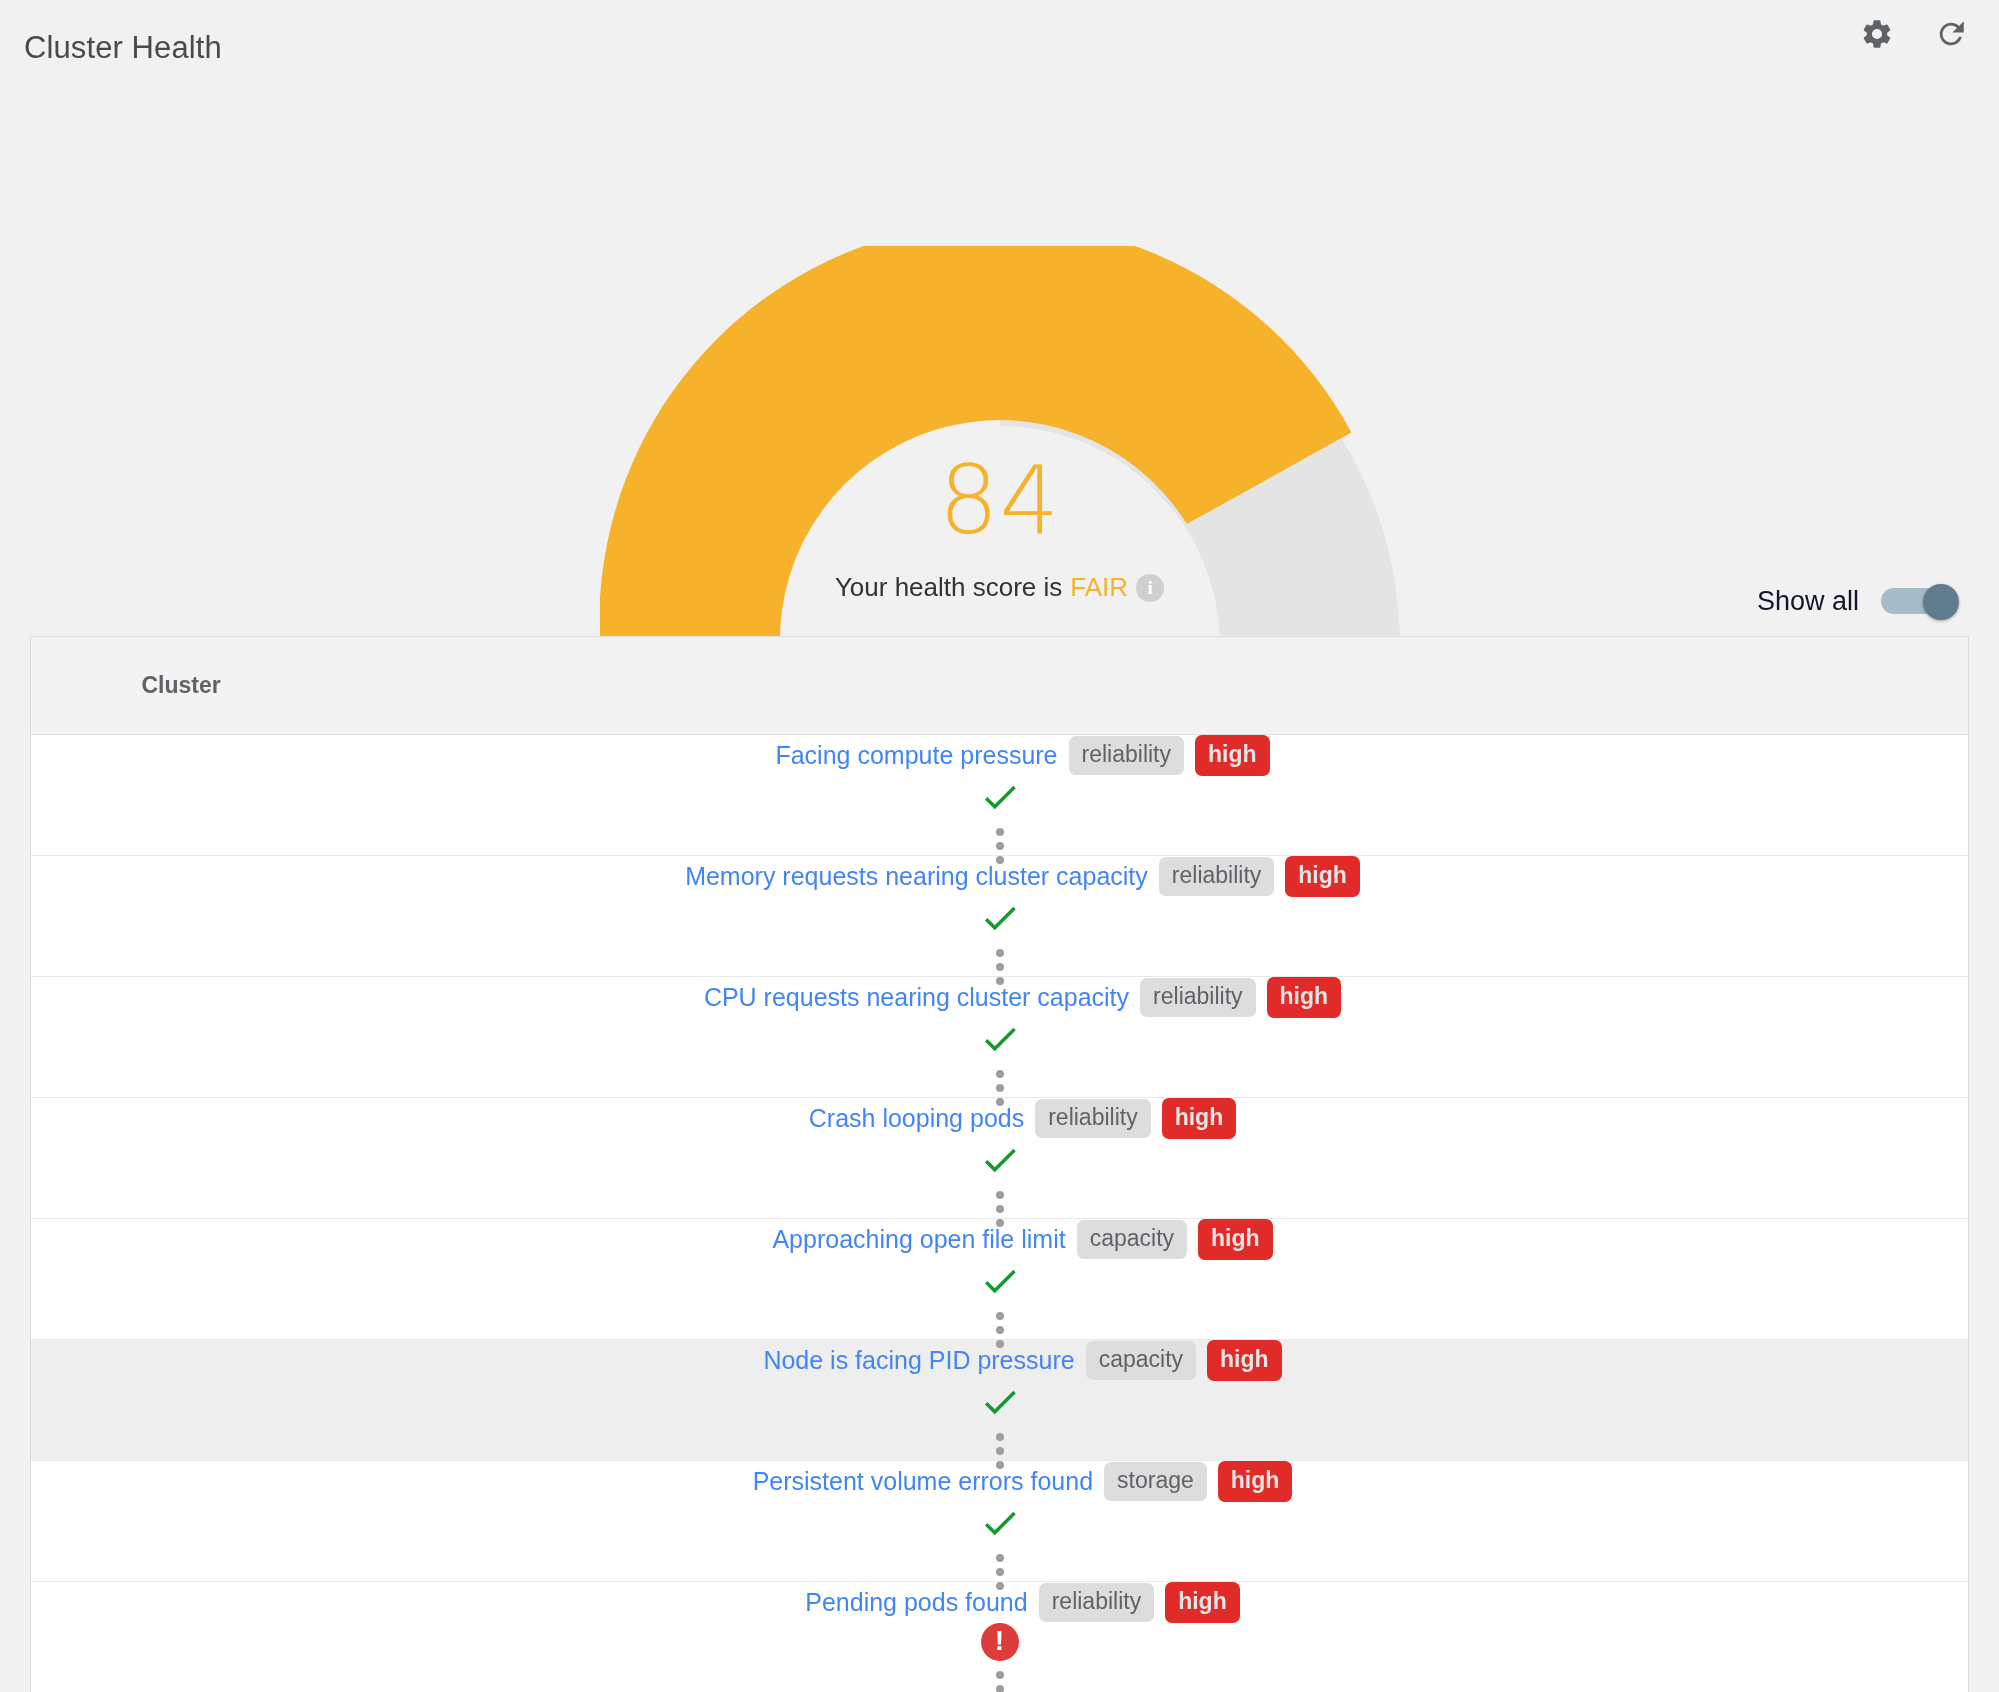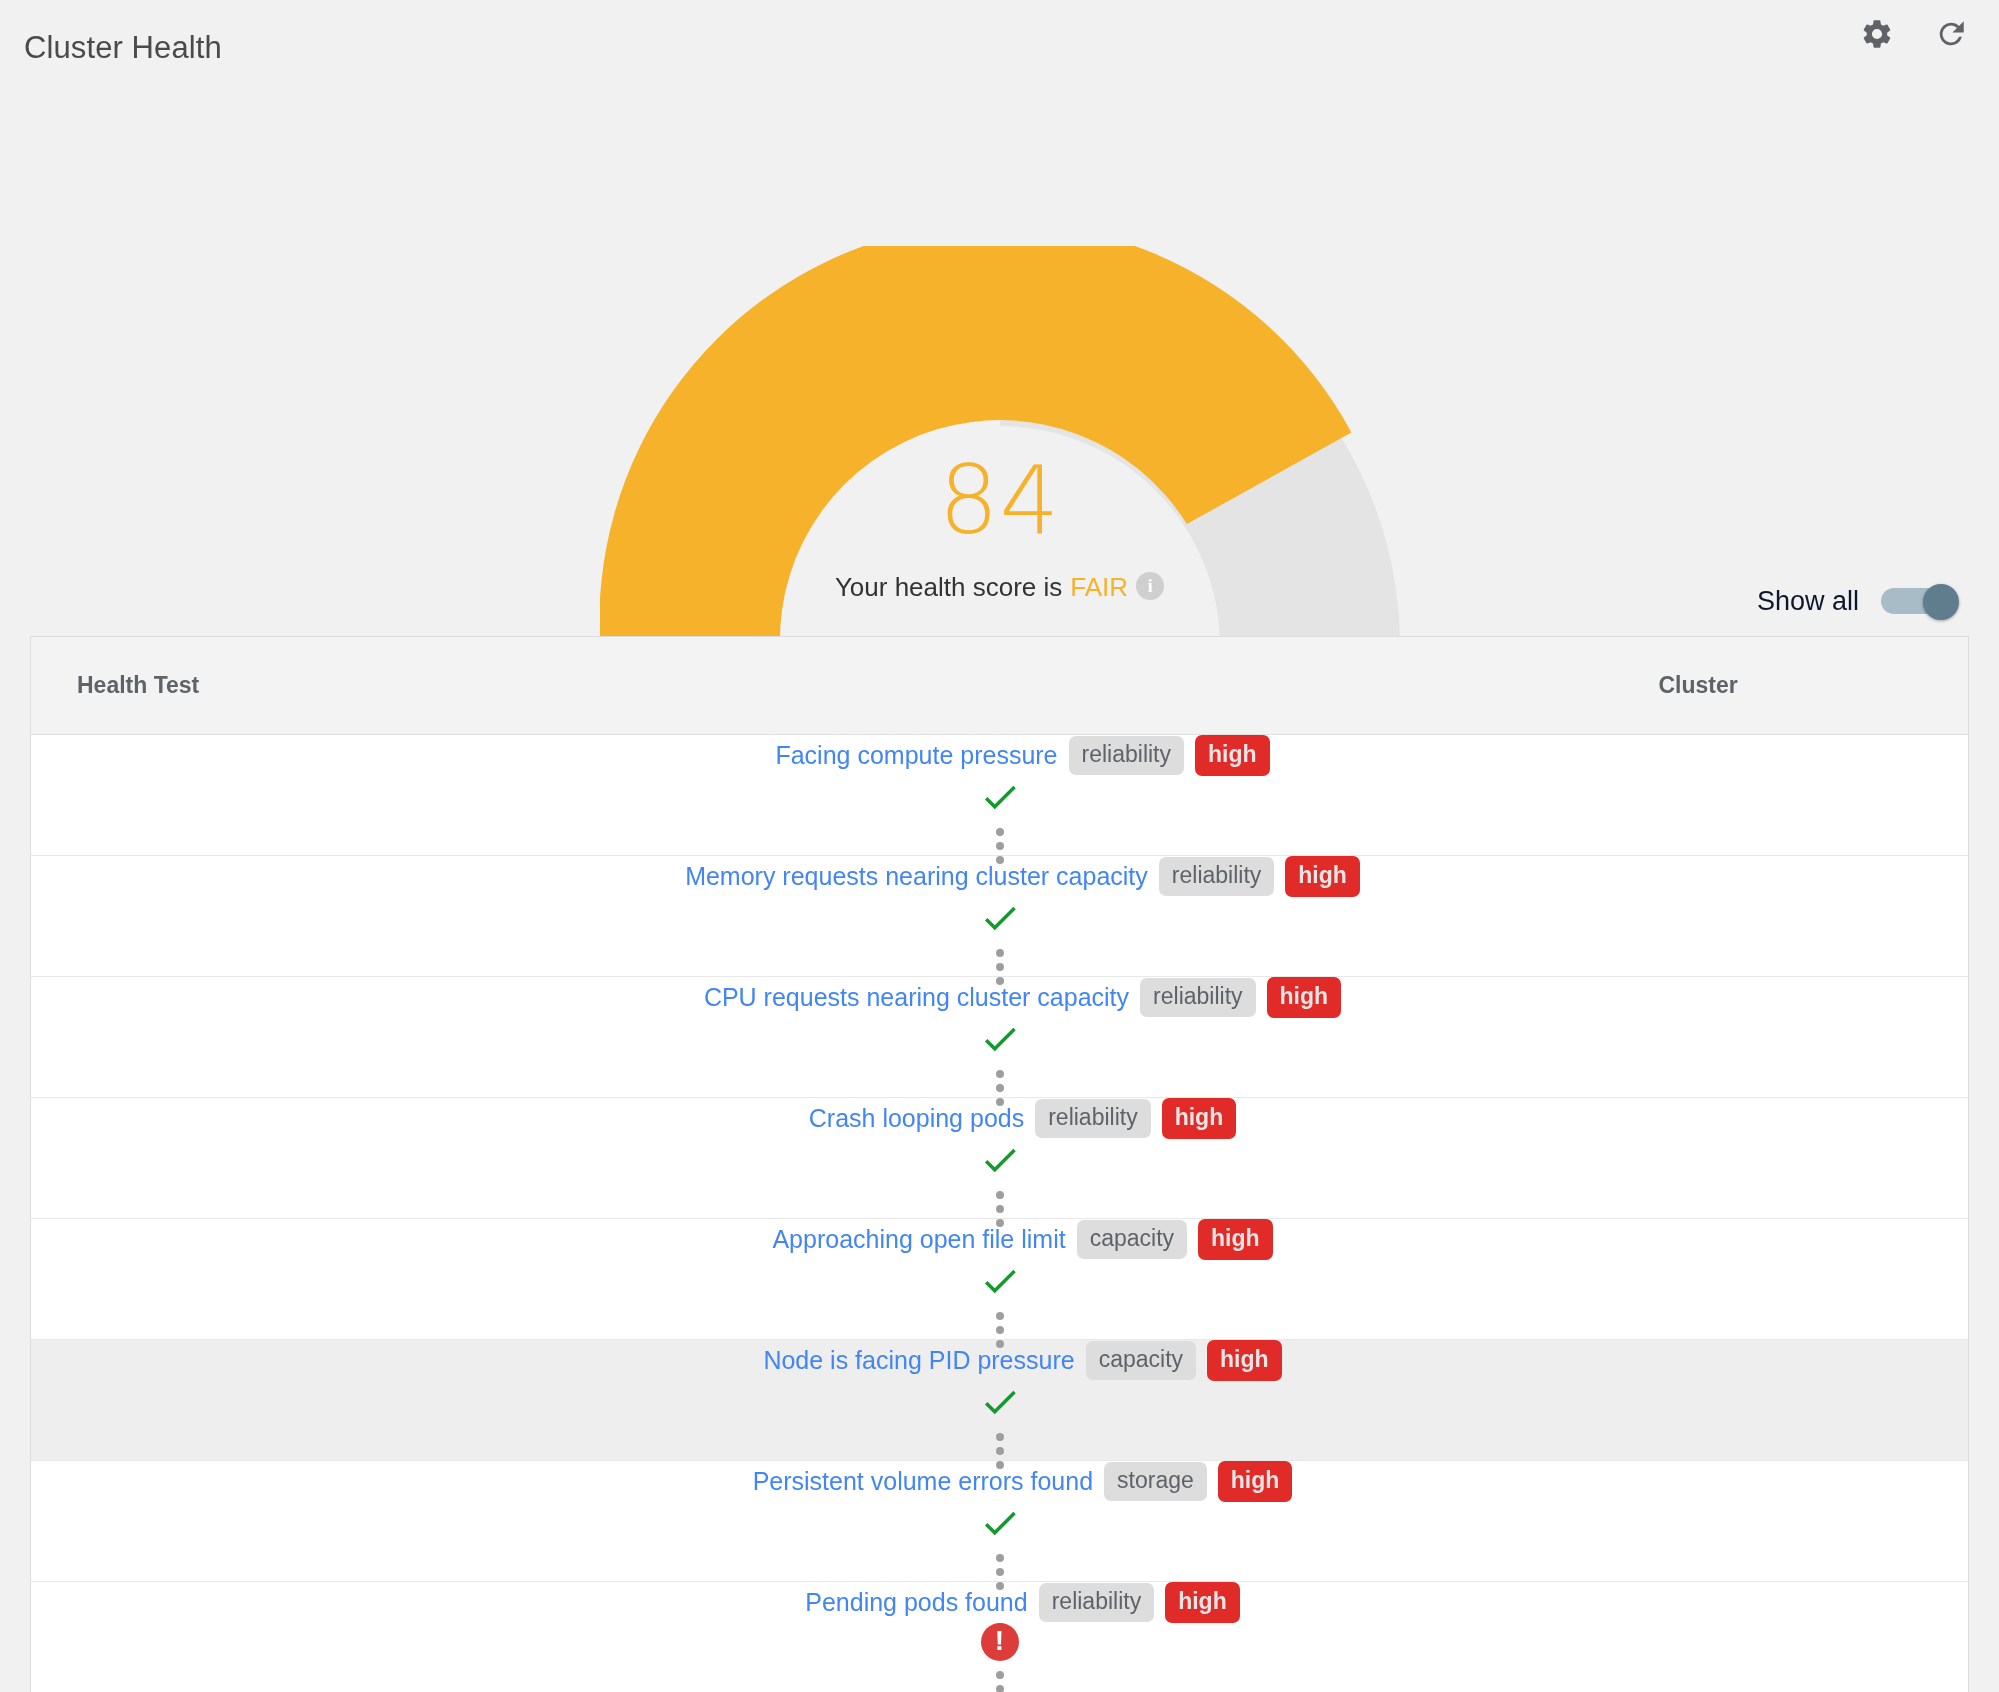--- a/index.html
+++ b/index.html
@@ -67,20 +67,21 @@
     color: #f5b22a;
     font-weight: 300;
     letter-spacing: 1px;
     font-family: "DejaVu Sans", sans-serif;
   }
   .gauge-caption {
     margin-top: 24px;
     font-size: 26px;
     color: #333333;
     display: flex;
+    align-items: center;
     justify-content: center;
     gap: 8px;
     white-space: nowrap;
   }
   .gauge-caption .rating { color: #f5b22a; }
   .info-dot {
     width: 28px; height: 28px;
     border-radius: 50%;
     background: #cfcfcf;
     color: #ffffff;
@@ -282,21 +283,20 @@
 <div class="toggle-row">
   <span class="toggle-label">Show all</span>
   <span class="switch">
     <span class="track"></span>
     <span class="knob"></span>
   </span>
 </div>
 
 <div class="card">
   <div class="table-head">
-    <div class="th-test">Health Test</div>
     <div class="th-status">Cluster</div>
     <div class="th-menu"></div>
   </div>
   <div id="rows">
       <div class="row">
         <div class="cell-test">
           <span class="test-link">Facing compute pressure</span>
           <span class="chip">reliability</span>
           <span class="badge">high</span>
         </div>

